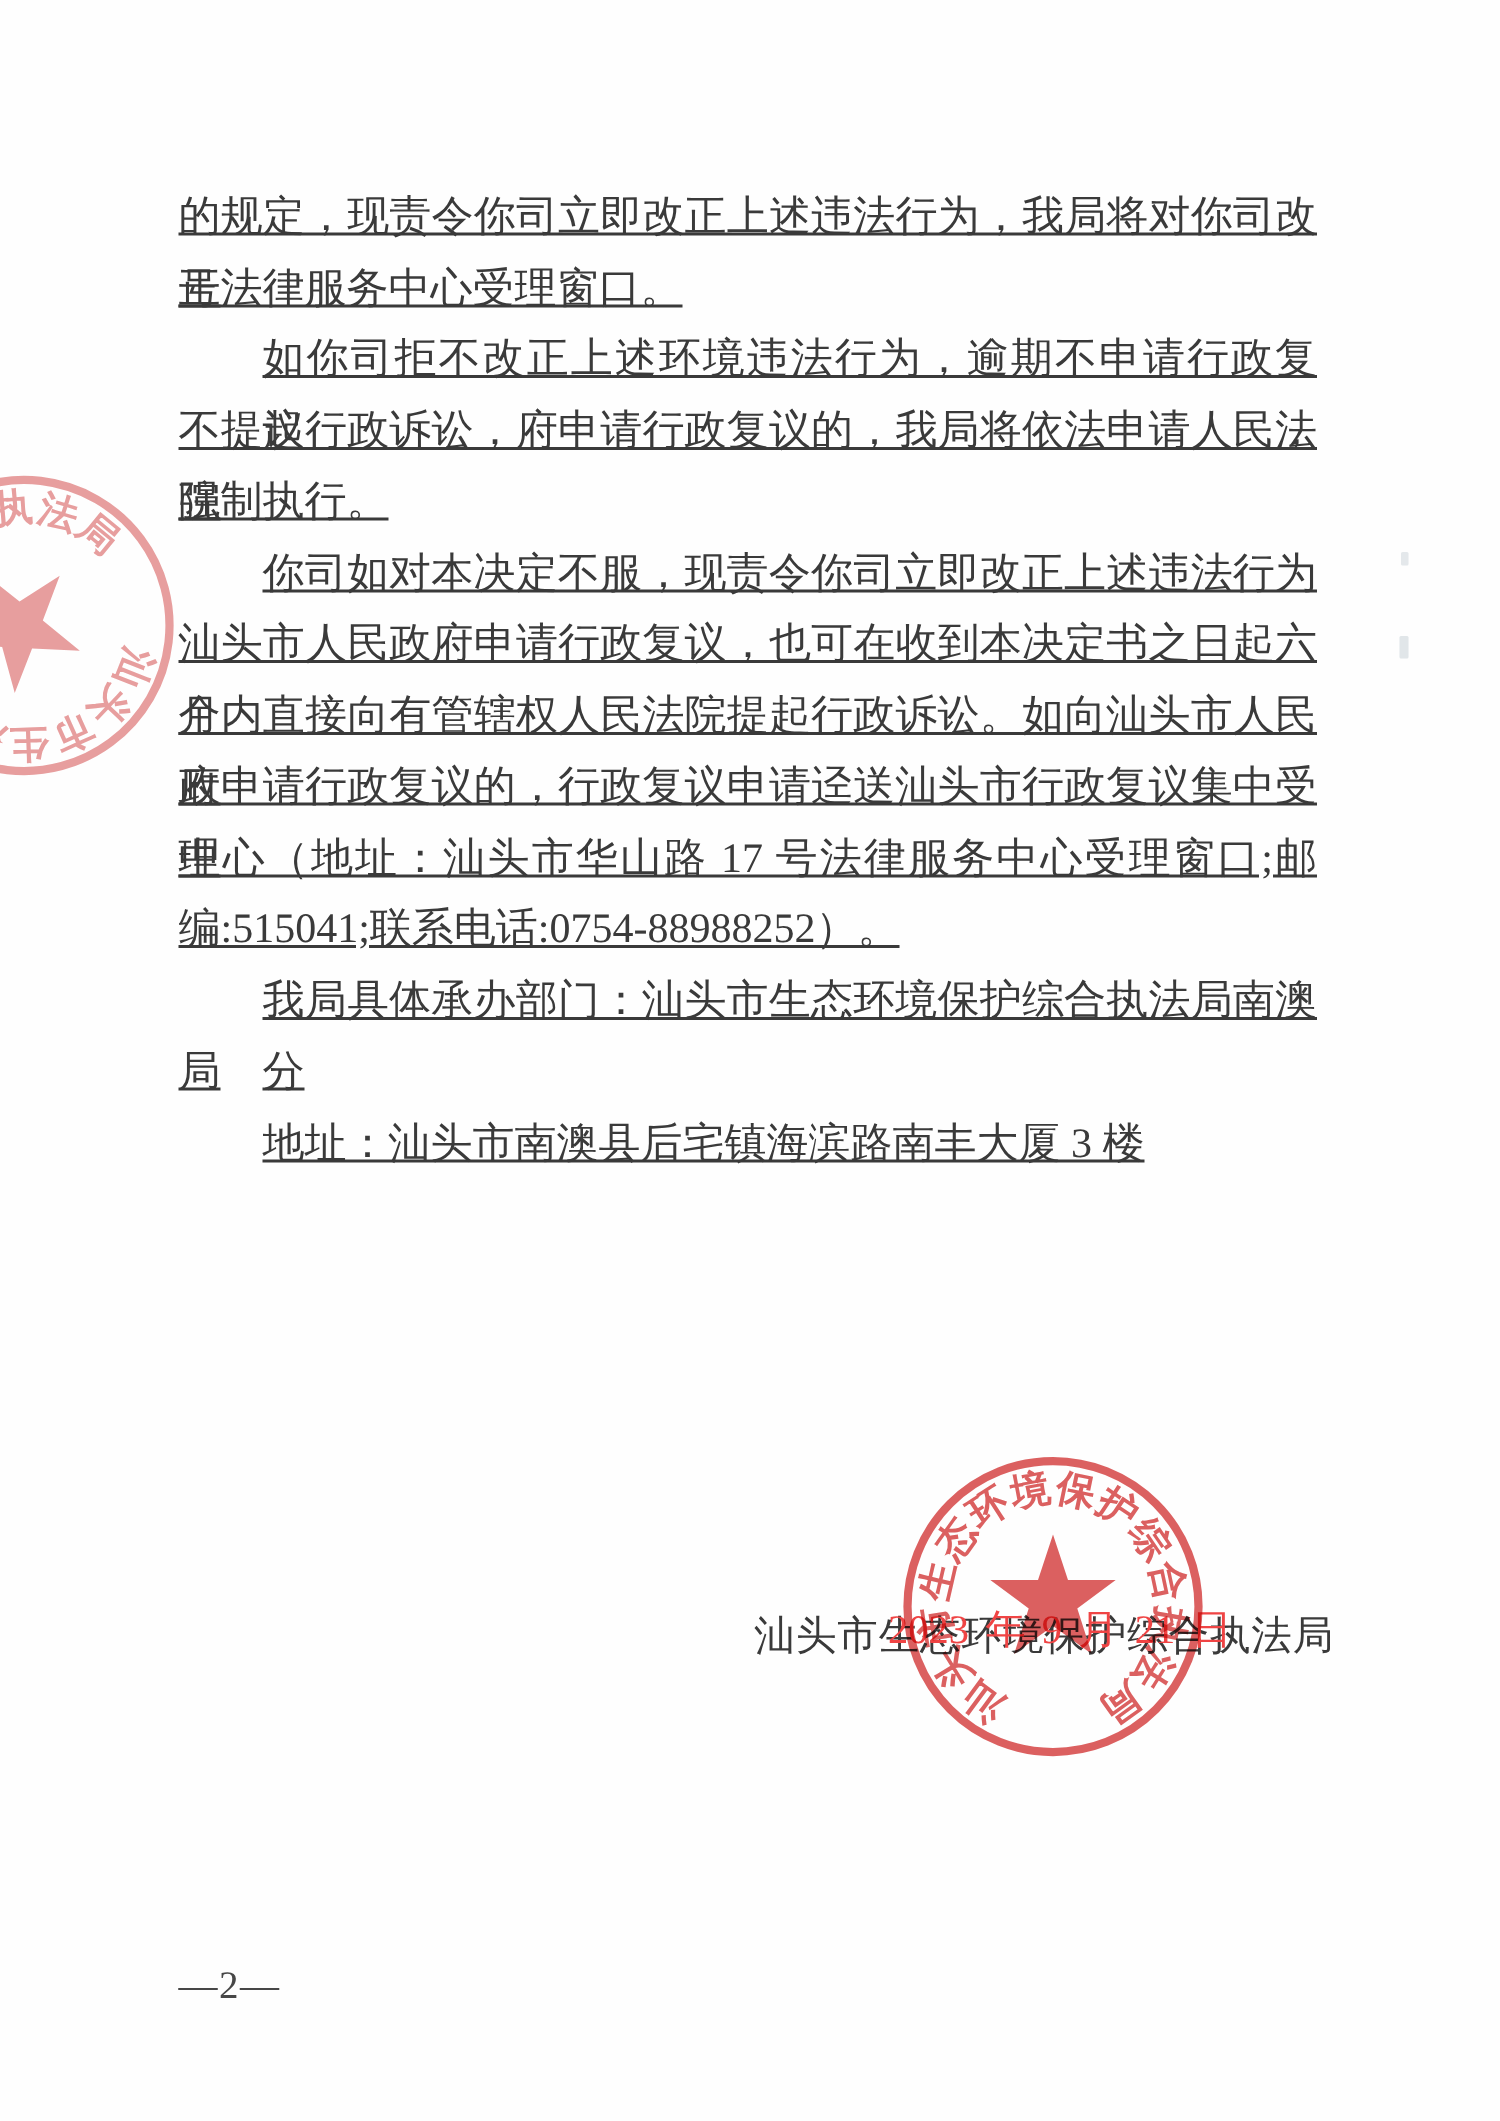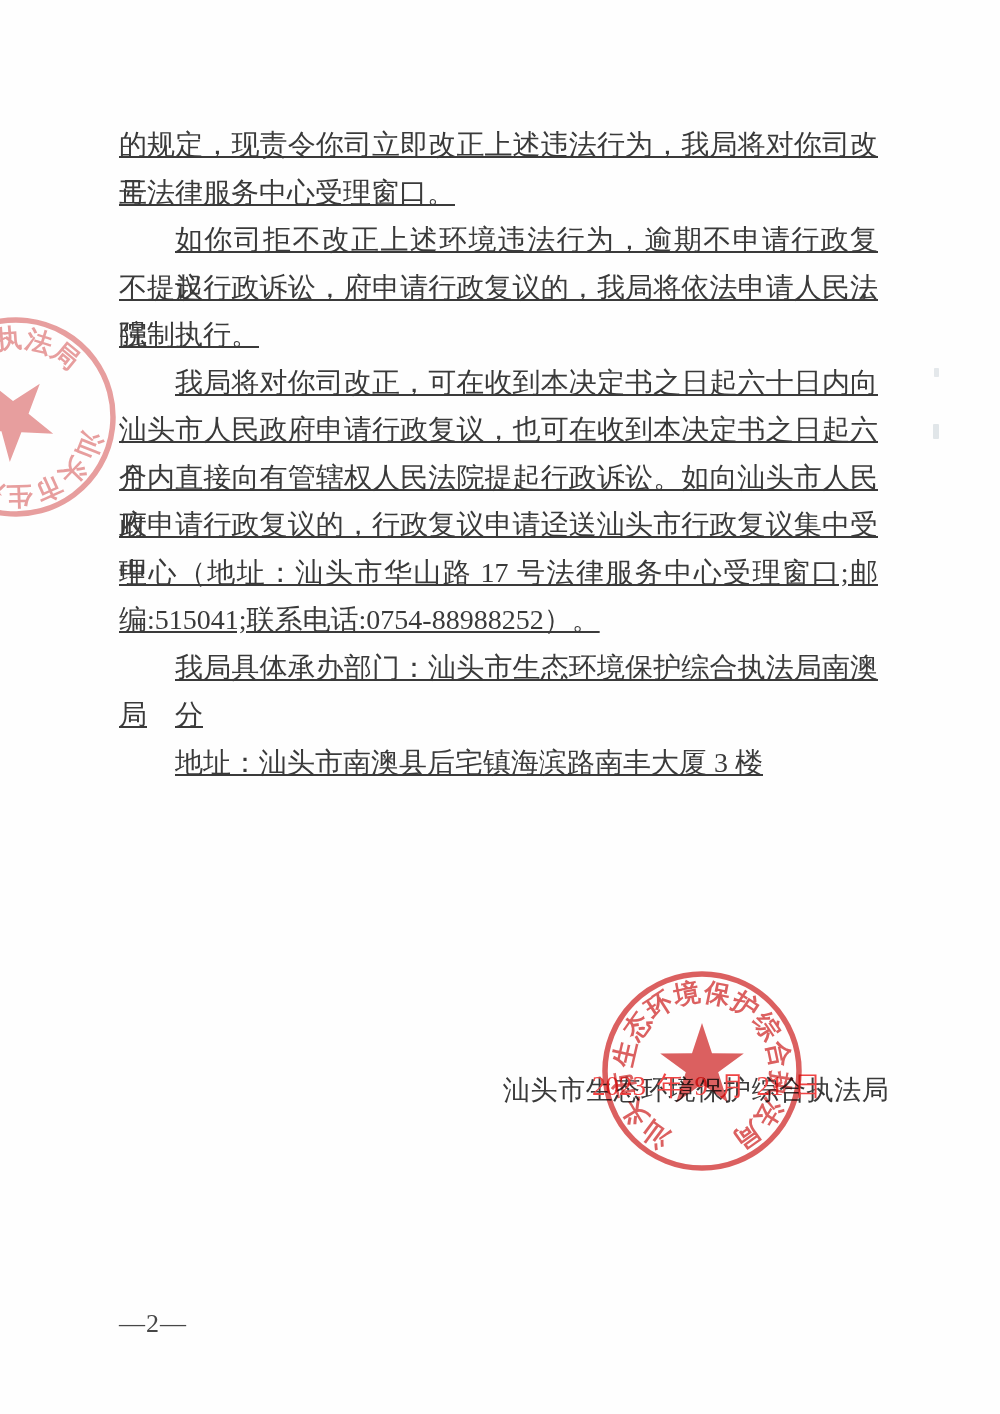--- a/index.html
+++ b/index.html
@@ -52,21 +52,21 @@
       </text>
     </svg>
   </div>
 
   <div class="doc-body">
     <div class="line fill">的规定，现责令你司立即改正上述违法行为，我局将对你司改正</div>
     <div class="line">号法律服务中心受理窗口。</div>
     <div class="line indent fill">如你司拒不改正上述环境违法行为，逾期不申请行政复议，</div>
     <div class="line fill">不提起行政诉讼，府申请行政复议的，我局将依法申请人民法院</div>
     <div class="line">强制执行。</div>
-    <div class="line indent fill">我局将对你司改正，可在收到本决定书之日起六十日内向</div>
+    <div class="line indent fill">你司如对本决定不服，现责令你司立即改正上述违法行为</div>
     <div class="line fill">汕头市人民政府申请行政复议，也可在收到本决定书之日起六个</div>
     <div class="line fill">月内直接向有管辖权人民法院提起行政诉讼。如向汕头市人民政</div>
     <div class="line fill">府申请行政复议的，行政复议申请迳送汕头市行政复议集中受理</div>
     <div class="line fill">中心（地址：汕头市华山路 17 号法律服务中心受理窗口;邮</div>
     <div class="line">编:515041;联系电话:0754-88988252）。</div>
     <div class="line indent fill">我局具体承办部门：汕头市生态环境保护综合执法局南澳分</div>
     <div class="line">局</div>
     <div class="line indent">地址：汕头市南澳县后宅镇海滨路南丰大厦 3 楼</div>
   </div>
 

